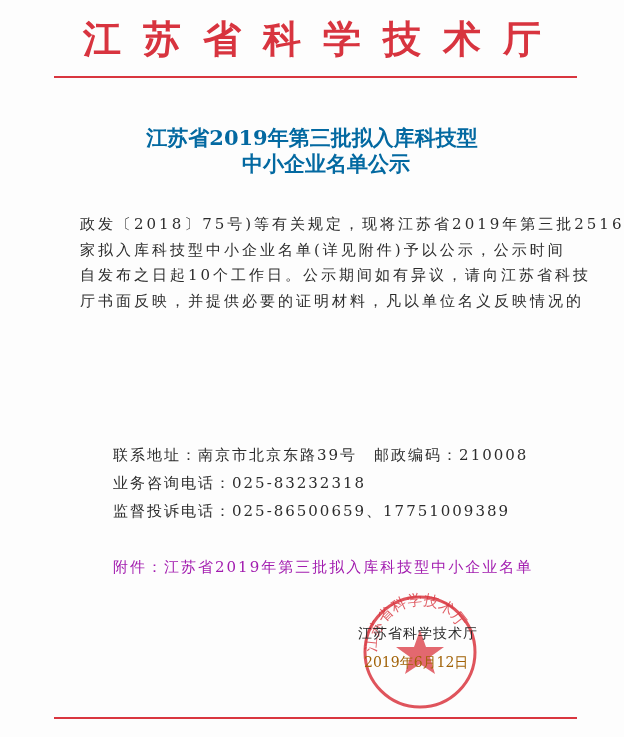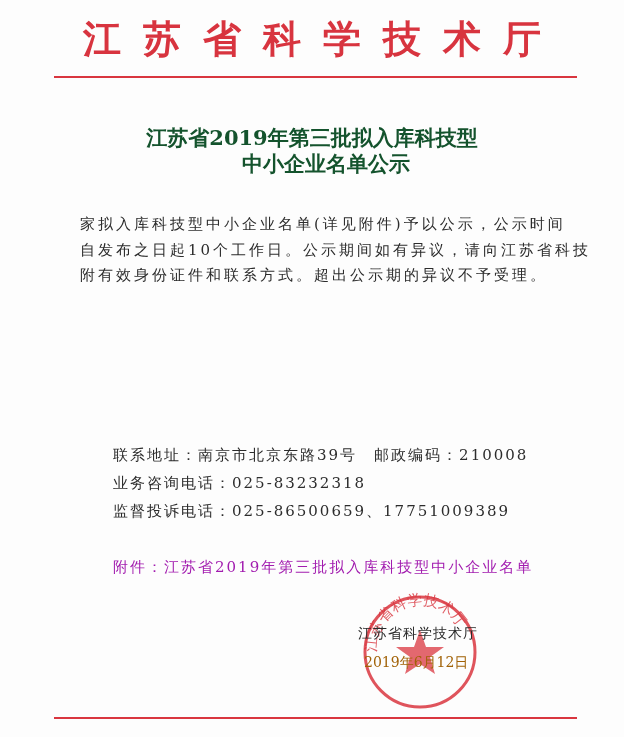--- a/index.html
+++ b/index.html
@@ -10,21 +10,21 @@
   .masthead {
     position: absolute; left: 0; top: 14px; width: 624px; text-align: center;
     font-family: "DejaVu Serif", serif; font-weight: bold; font-size: 38px;
     letter-spacing: 22px; color: #d8343f; text-indent: 22px;
   }
   .rule { position: absolute; left: 54px; width: 523px; height: 2px; background: #d9363f; }
   .rule.top { top: 76px; }
   .rule.bottom { top: 717px; }
   .title {
     position: absolute; left: 0; width: 624px; text-align: center;
-    font-family: "DejaVu Serif", serif; font-weight: bold; font-size: 21px; color: #14532d;
+    font-family: "DejaVu Serif", serif; font-weight: bold; font-size: 21px; color: #0369a1;
   }
   .title.l1 { top: 124px; }
   .title.l2 { top: 150px; margin-left: 14px; }
   .body-text {
     position: absolute; left: 80px; top: 212px; width: 470px;
     font-size: 15px; line-height: 25.5px; color: #2c2c2c; letter-spacing: 3px;
   }
   .body-text p { margin: 0; white-space: nowrap; }
   .body-text .indent { padding-left: 32px; }
   .contact {
@@ -47,23 +47,24 @@
 </head>
 <body>
 
 <div class="masthead">江苏省科学技术厅</div>
 <div class="rule top"></div>
 
 <div class="title l1">江苏省2019年第三批拟入库科技型</div>
 <div class="title l2">中小企业名单公示</div>
 
 <div class="body-text">
+  <p>政发〔2018〕75号)等有关规定，现将江苏省2019年第三批2516</p>
   <p>家拟入库科技型中小企业名单(详见附件)予以公示，公示时间</p>
   <p>自发布之日起10个工作日。公示期间如有异议，请向江苏省科技</p>
-  <p>附有效身份证件和联系方式。超出公示期的异议不予受理。</p>
+  <p>厅书面反映，并提供必要的证明材料，凡以单位名义反映情况的</p>
 </div>
 
 <div class="contact c1">联系地址：南京市北京东路39号　邮政编码：210008</div>
 <div class="contact c2">业务咨询电话：025-83232318</div>
 <div class="contact c3">监督投诉电话：025-86500659、17751009389</div>
 
 <div class="attachment">附件：江苏省2019年第三批拟入库科技型中小企业名单</div>
 
 <svg class="stamp" viewBox="0 0 120 120">
   <circle cx="60" cy="60" r="55" fill="none" stroke="#d9363f" stroke-width="3" opacity="0.85"></circle>

